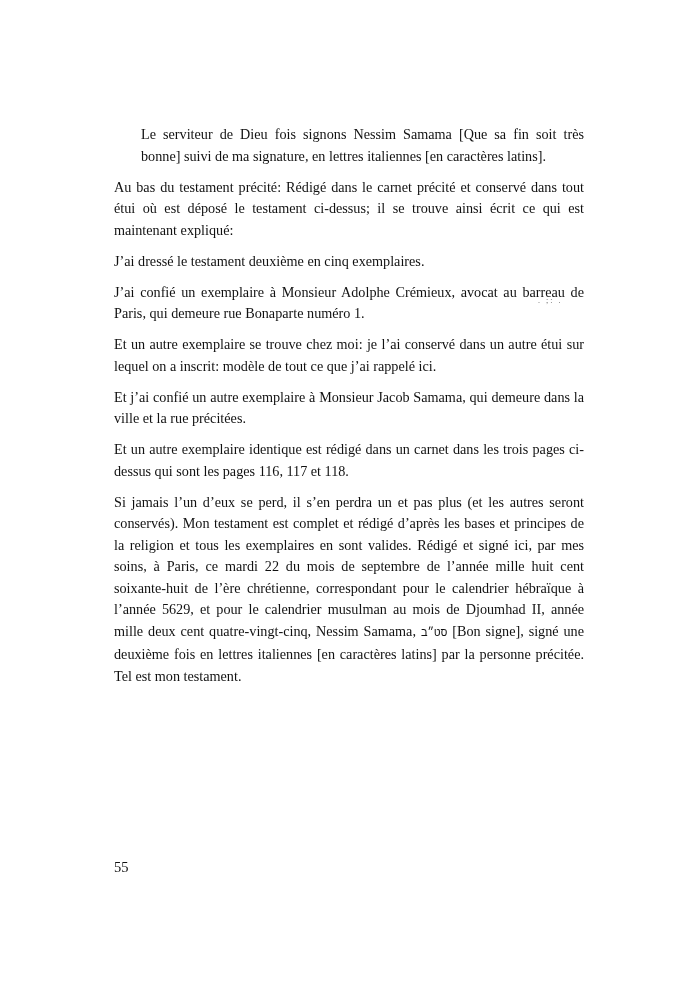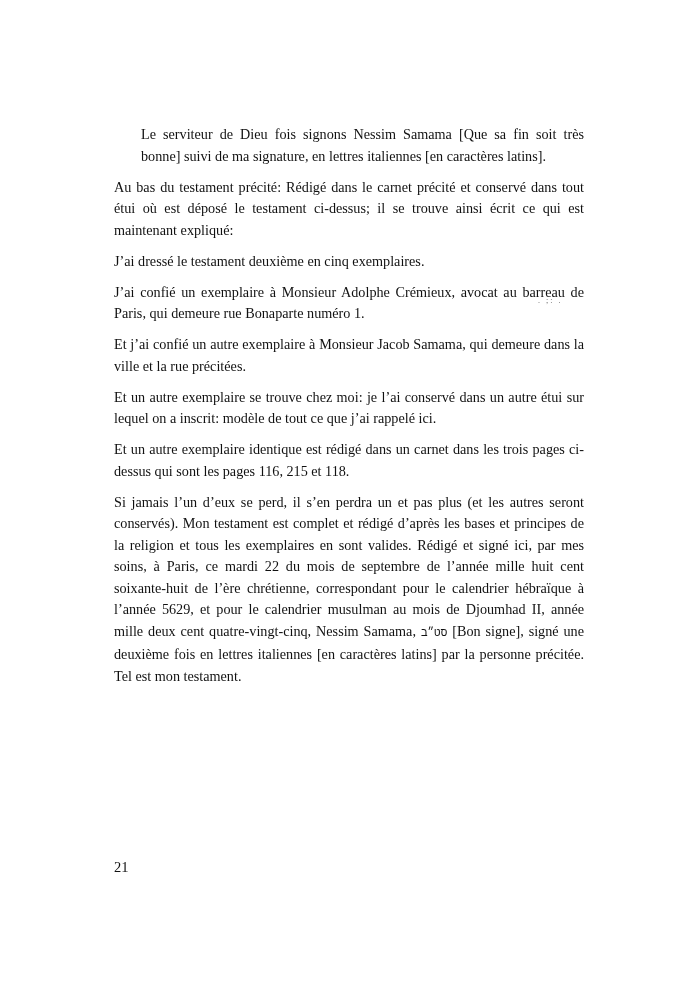--- a/index.html
+++ b/index.html
@@ -21,20 +21,20 @@
     font-family: "Liberation Serif", serif; letter-spacing: 2px; }
 </style>
 </head>
 <body>
 
 <div class="page">
   <p class="para indented">Le serviteur de Dieu fois signons Nessim Samama [Que sa fin soit très bonne] suivi de ma signature, en lettres italiennes [en caractères latins].</p>
   <p class="para">Au bas du testament précité: Rédigé dans le carnet précité et conservé dans tout étui où est déposé le testament ci-dessus; il se trouve ainsi écrit ce qui est maintenant expliqué:</p>
   <p class="para">J’ai dressé le testament deuxième en cinq exemplaires.</p>
   <p class="para">J’ai confié un exemplaire à Monsieur Adolphe Crémieux, avocat au barreau de Paris, qui demeure rue Bonaparte numéro 1.</p>
+  <p class="para">Et un autre exemplaire se trouve chez moi: je l’ai conservé dans un autre étui sur lequel on a inscrit: modèle de tout ce que j’ai rappelé ici.</p>
   <p class="para">Et j’ai confié un autre exemplaire à Monsieur Jacob Samama, qui demeure dans la ville et la rue précitées.</p>
-  <p class="para">Et un autre exemplaire se trouve chez moi: je l’ai conservé dans un autre étui sur lequel on a inscrit: modèle de tout ce que j’ai rappelé ici.</p>
-  <p class="para">Et un autre exemplaire identique est rédigé dans un carnet dans les trois pages ci-dessus qui sont les pages 116, 215 et 118.</p>
+  <p class="para">Et un autre exemplaire identique est rédigé dans un carnet dans les trois pages ci-dessus qui sont les pages 116, 117 et 118.</p>
   <p class="para"><span>Si jamais l’un d’eux se perd, il s’en perdra un et pas plus (et les autres seront conservés). Mon testament est complet et rédigé d’après les bases et principes de la religion et tous les exemplaires en sont valides. Rédigé et signé ici, par mes soins, à Paris, ce mardi 22 du mois de septembre de l’année mille huit cent soixante-huit de l’ère chrétienne, correspondant pour le calendrier hébraïque à l’année 5629, et pour le calendrier musulman au mois de Djoumhad II, année mille deux cent quatre-vingt-cinq, Nessim Samama, </span><span class="hebrew">סט״ב</span><span> [Bon signe], signé une deuxième fois en lettres italiennes [en caractères latins] par la personne précitée. Tel est mon testament.</span></p>
 </div>
 
 <div class="stray">. ;: .</div>
-<div class="pagenum">21</div>
+<div class="pagenum">55</div>
 
 </body></html>

